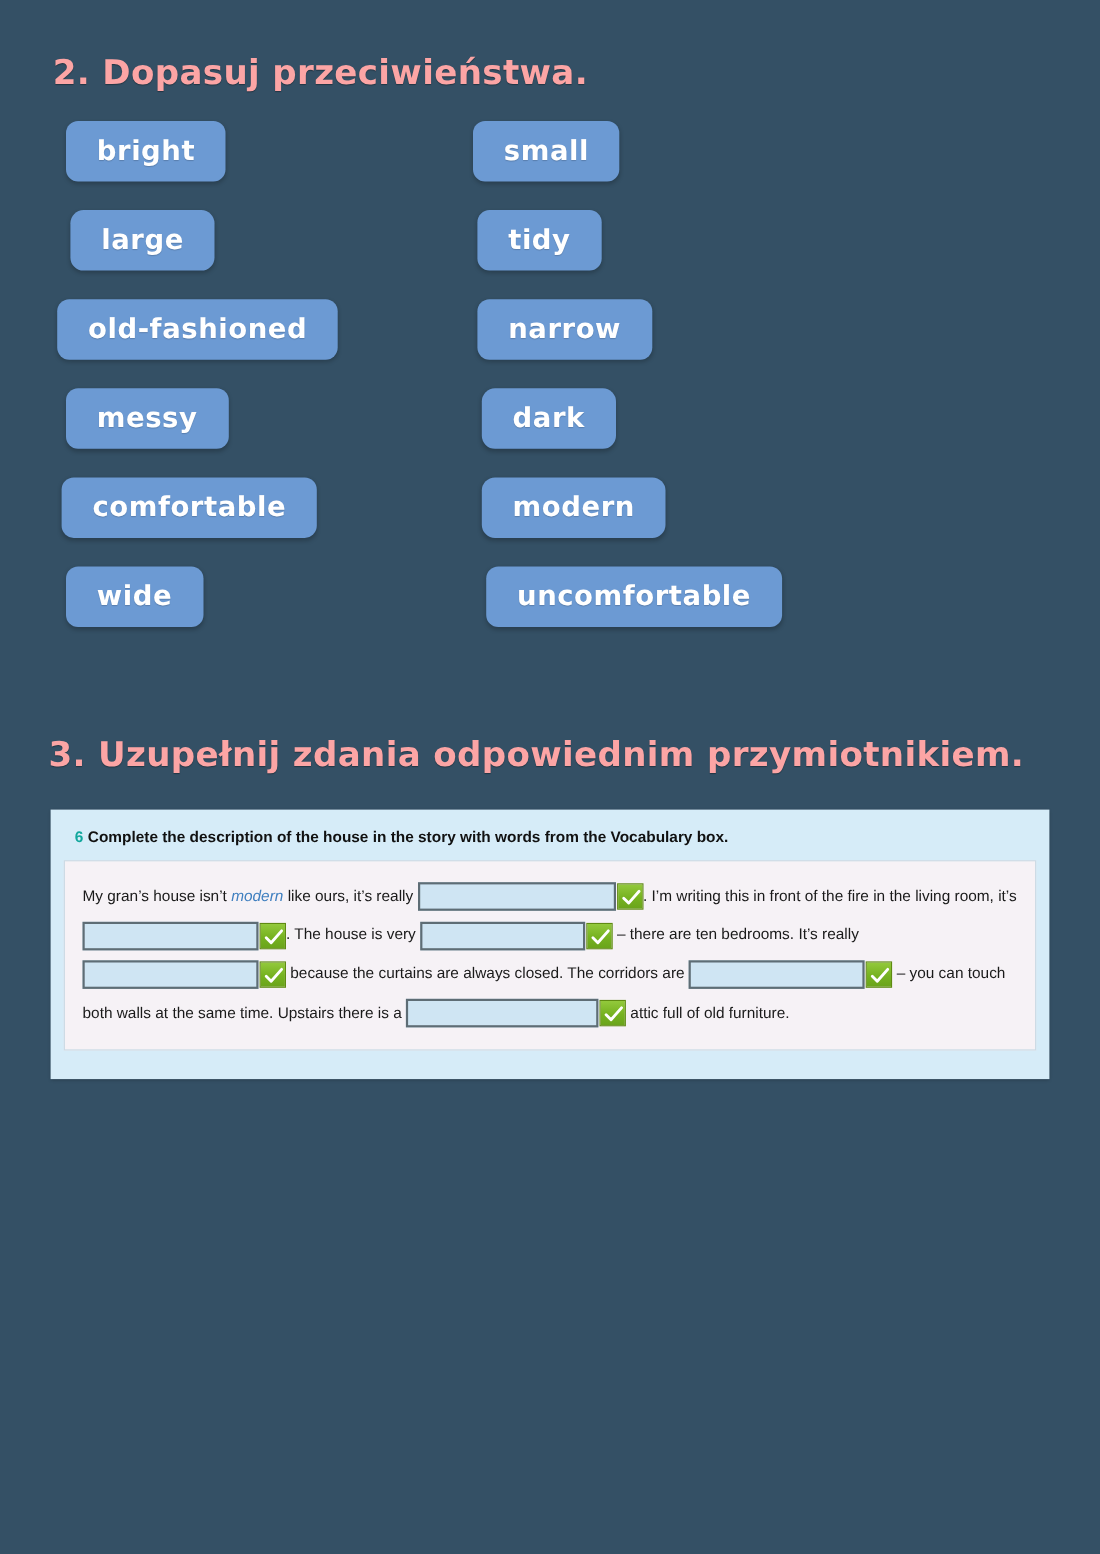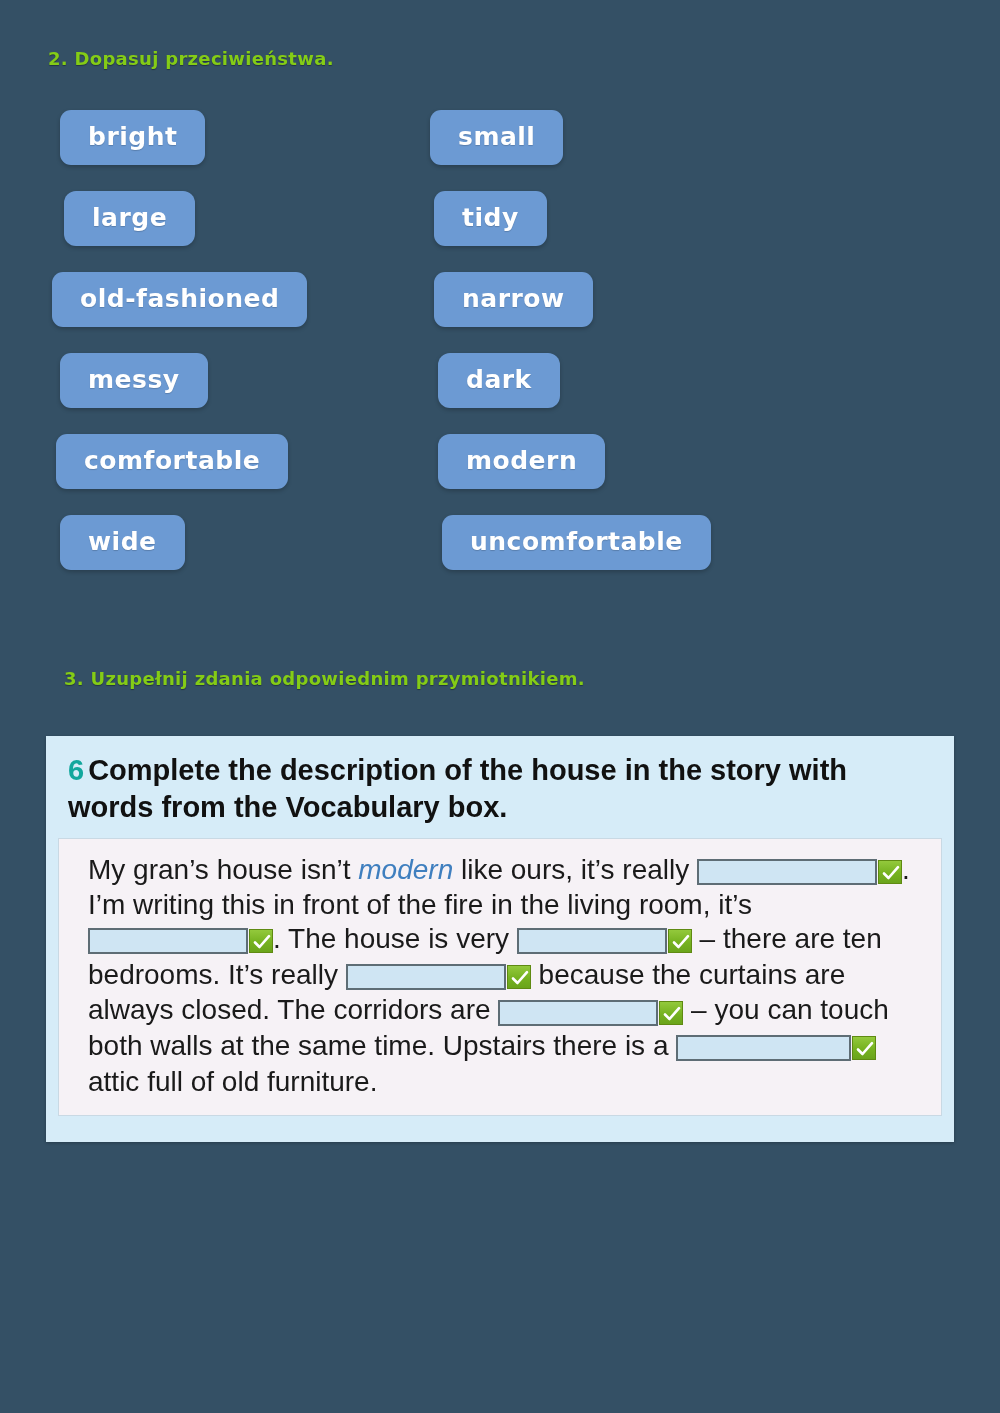--- a/index.html
+++ b/index.html
@@ -10,35 +10,35 @@
     width: 1000px;
     height: 1413px;
     background: #345065;
     font-family: "Liberation Sans", sans-serif;
     overflow: hidden;
     position: relative;
   }
 
   
   .section-heading {
-    color: #84cc16;
+    color: #fca5a5;
     font-family: "DejaVu Sans", sans-serif;
-    font-size: 18px;
+    font-size: 31px;
     font-weight: 600;
     letter-spacing: 0.3px;
     text-shadow: 0 1px 1px rgba(0,0,0,0.35);
   }
   #heading-2 {
     position: absolute;
     left: 48px;
     top: 48px;
   }
   #heading-3 {
     position: absolute;
-    left: 64px;
+    left: 44px;
     top: 668px;
   }
 
   
   #match-area {
     position: absolute;
     left: 0;
     top: 110px;
     width: 1000px;
     height: 500px;
@@ -84,37 +84,37 @@
     top: 736px;
     width: 908px;
     background: #d6ecf8;
     padding: 16px 12px 26px 12px;
     box-sizing: border-box;
     box-shadow: 0 1px 3px rgba(0,0,0,0.25);
   }
   #panel-title {
     color: #111111;
     font-family: "Liberation Sans", sans-serif;
-    font-size: 29px;
+    font-size: 14px;
     font-weight: bold;
     line-height: 1.27;
     padding: 0 8px 12px 10px;
   }
   #panel-title .num {
     color: #12a79d;
     font-weight: bold;
     margin-right: 4px;
   }
   #panel-body {
     background: #f6f2f6;
     border: 1px solid #c9d9e4;
-    padding: 14px 16px 16px 29px;
+    padding: 14px 16px 16px 16px;
     color: #1a1a1a;
     font-family: "Liberation Sans", sans-serif;
-    font-size: 28px;
+    font-size: 14px;
     line-height: 34px;
   }
   #panel-body .word-modern {
     color: #3f7fbf;
     font-style: italic;
   }
 
   .blank-group {
     display: inline-block;
     white-space: nowrap;

